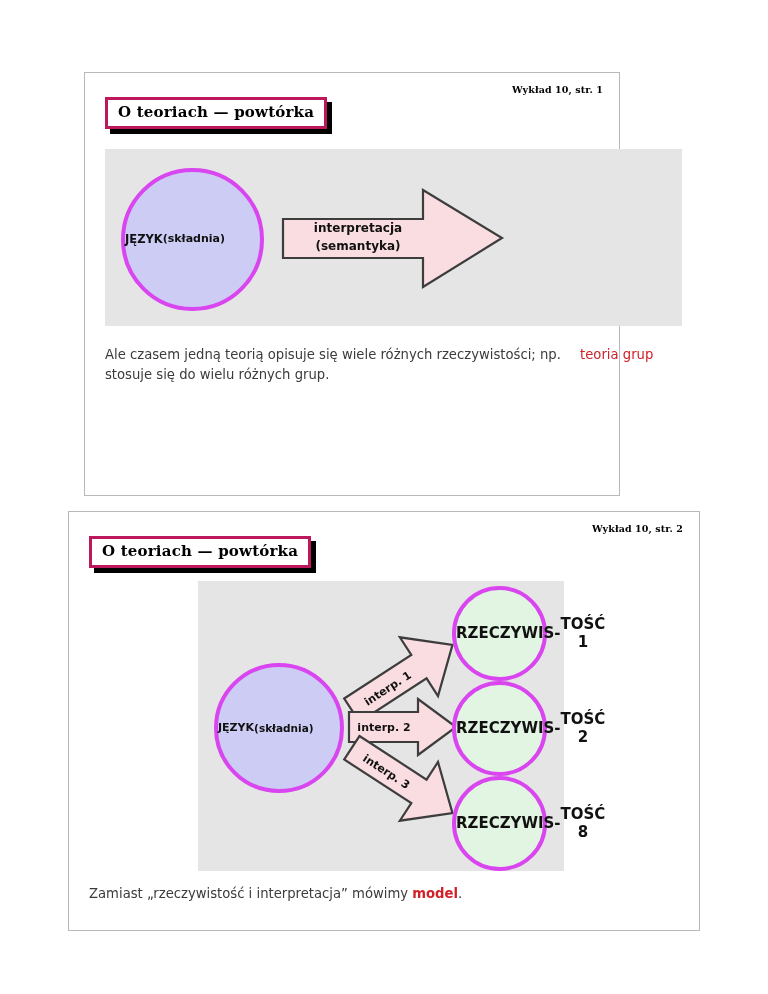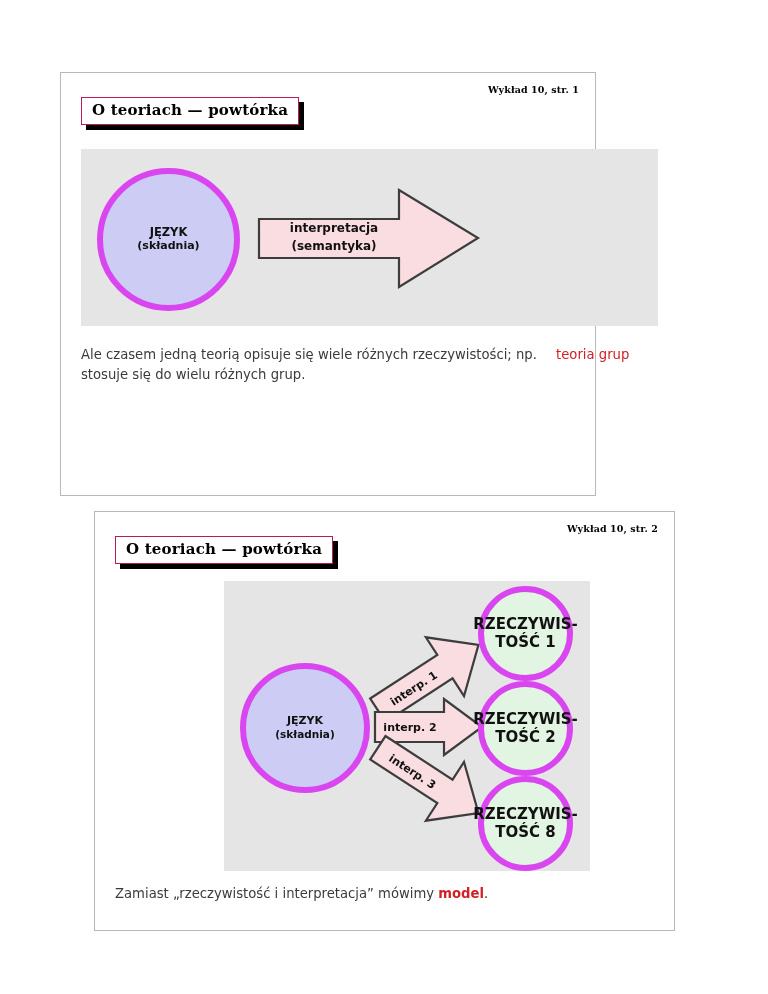--- a/index.html
+++ b/index.html
@@ -14,22 +14,22 @@
     position: relative;
     overflow: hidden;
   }
 
   .slide {
     position: absolute;
     background: #ffffff;
     border: 1px solid #b8b8b8;
     box-sizing: border-box;
   }
-  #slide-1 { left: 60px; top: 72px;  width: 536px; height: 424px; padding-left: 13px; }
-  #slide-2 { left: 68px; top: 511px; width: 581px; height: 420px; margin-left: 26px; }
+  #slide-1 { left: 84px; top: 72px;  width: 536px; height: 424px; padding-left: 13px; }
+  #slide-2 { left: 68px; top: 511px; width: 632px; height: 420px; }
 
   .page-marker {
     position: absolute;
     right: 16px;
     top: 11px;
     font-family: "DejaVu Serif", serif;
     font-size: 9.5px;
     font-weight: 700;
     color: #000000;
     letter-spacing: 0.1px;
@@ -46,21 +46,21 @@
     position: absolute;
     left: 5px;
     top: 5px;
     width: 100%;
     height: 100%;
     background: #000000;
   }
   .title-plate {
     position: relative;
     background: #ffffff;
-    border: 1px solid #be185d;
+    border: 3px solid #be185d;
     padding: 3px 10px 5px 10px;
     font-family: "DejaVu Serif", serif;
     font-weight: 700;
     font-size: 15px;
     color: #000000;
     white-space: nowrap;
     letter-spacing: 0.2px;
   }
 
   
@@ -68,25 +68,25 @@
     position: absolute;
     background: #e5e5e5;
   }
   #panel-1 { left: 20px;  top: 76px;  width: 577px; height: 177px; }
   #panel-2 { left: 129px; top: 69px;  width: 366px; height: 290px; }
 
   
   .circle {
     position: absolute;
     border-radius: 50%;
-    border: 6px solid #d946ef;
+    border: 4px solid #d946ef;
     display: flex;
-    flex-direction: column;
+    flex-direction: row;
     align-items: center;
-    justify-content: center;
+    justify-content: flex-start;
     text-align: center;
     box-sizing: border-box;
     line-height: 1.18;
   }
   .circle .l1 {
     font-family: "DejaVu Sans", sans-serif;
     font-weight: 700;
     color: #111111;
   }
   .circle .l2 {

